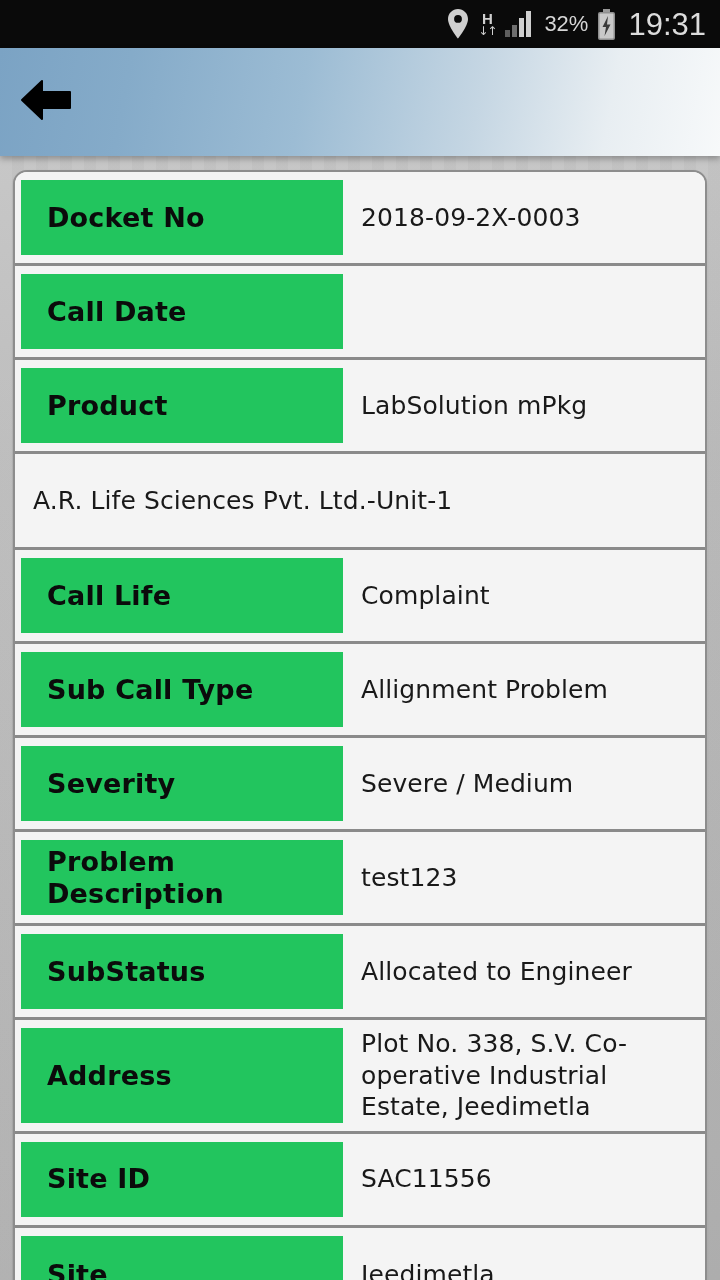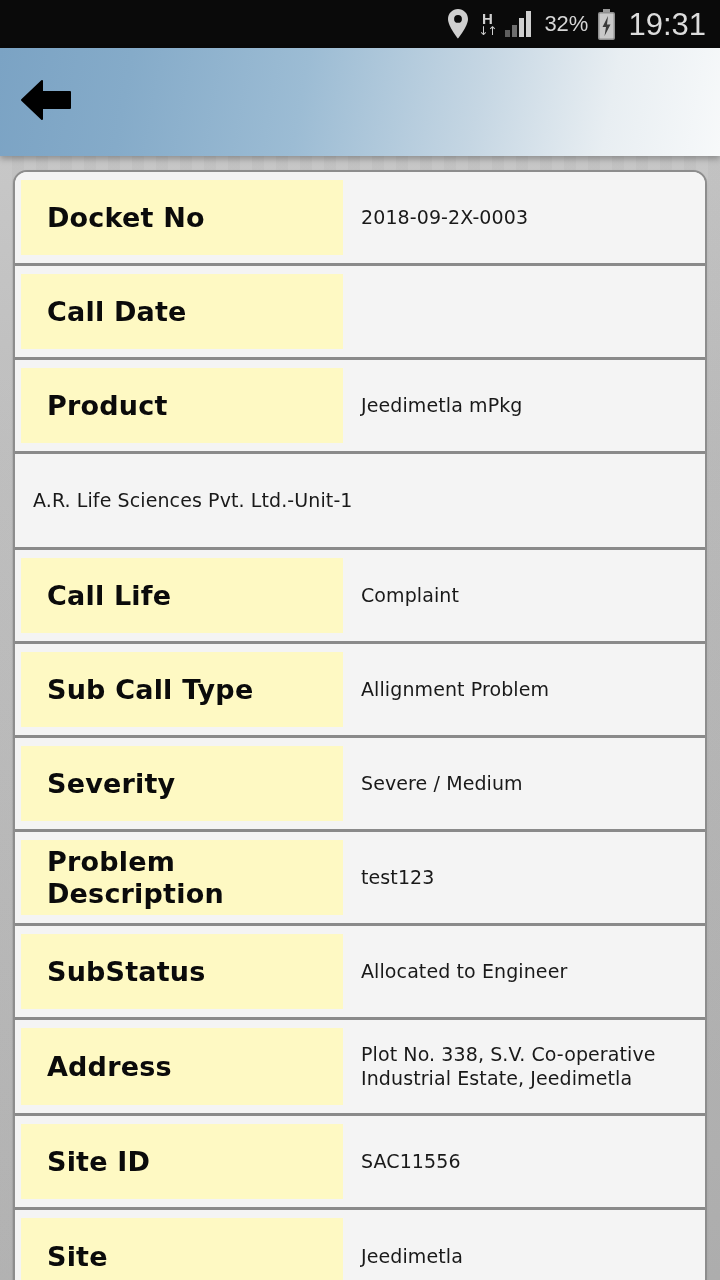--- a/index.html
+++ b/index.html
@@ -131,21 +131,21 @@
   .row:last-child { border-bottom:none; }
 
   .row-label-wrap {
     width:328px;
     flex:0 0 328px;
     padding:8px 0 8px 6px;
     display:flex;
   }
   .row-label {
     flex:1;
-    background:#fef9c3;
+    background:#22c55e;
     display:flex;
     align-items:center;
     padding-left:26px;
   }
   .row-label span {
     color:#0b0b0b;
     font-family:"DejaVu Sans", sans-serif;
     font-size:27px;
     font-weight:bold;
     letter-spacing:0.2px;
@@ -154,21 +154,21 @@
 
   .row-value {
     flex:1;
     display:flex;
     align-items:center;
     padding:8px 14px 8px 18px;
   }
   .row-value span {
     color:#191919;
     font-family:"DejaVu Sans", sans-serif;
-    font-size:19px;
+    font-size:25px;
     font-weight:400;
     line-height:1.26;
     letter-spacing:0.1px;
     word-break:break-word;
   }
 
   
   .row.tall { min-height:96px; }
 </style>
 </head>
@@ -245,21 +245,21 @@
         </div>
       </div>
 
       <div class="row">
         <div class="row-label-wrap">
           <div class="row-label">
               <span>Product</span>
             </div>
         </div>
         <div class="row-value">
-          <span>Jeedimetla mPkg</span>
+          <span>LabSolution mPkg</span>
         </div>
       </div>
 
       <div class="row tall">
         <div class="row-value">
           <span>A.R. Life Sciences Pvt. Ltd.-Unit-1</span>
         </div>
       </div>
 
       <div class="row">

